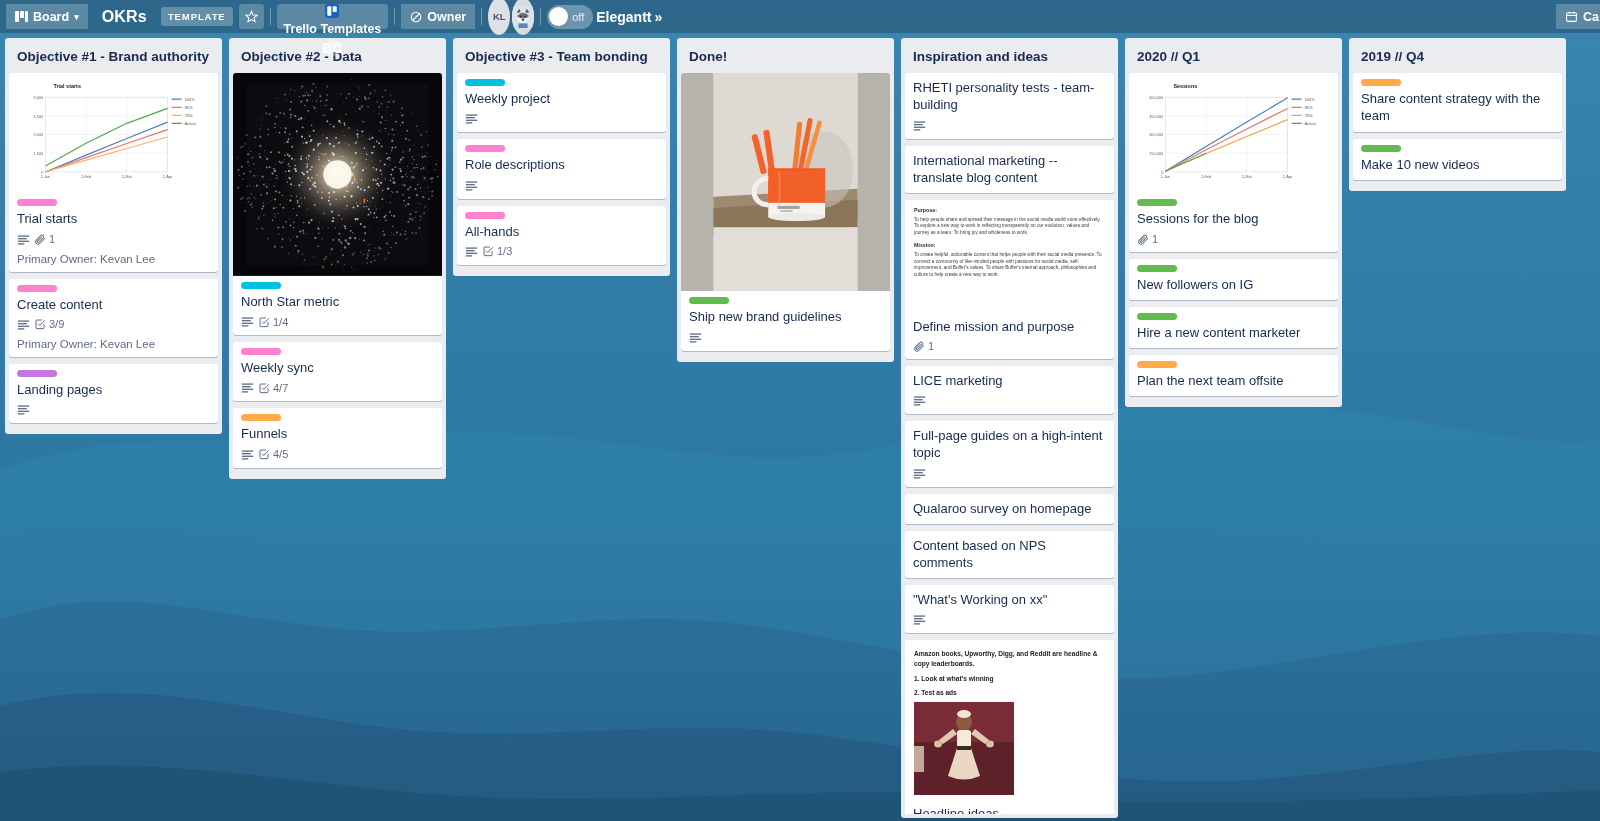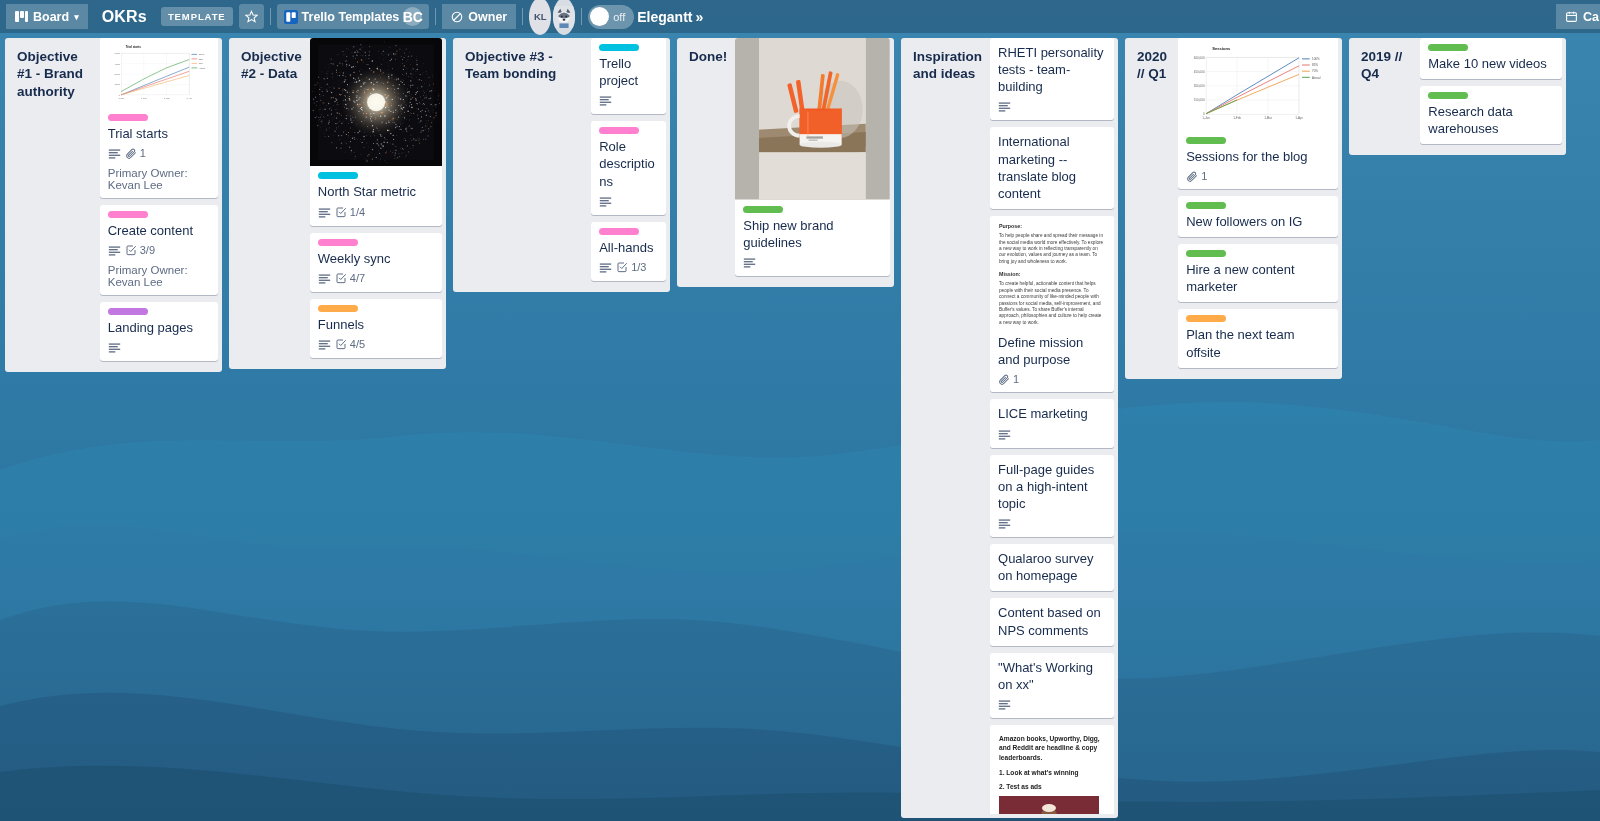--- a/index.html
+++ b/index.html
@@ -44,21 +44,21 @@
   .hdr-icon-btn {
     width: 25px; height: 25px; border-radius: 3px;
     background: rgba(255,255,255,.22);
     display: flex; align-items: center; justify-content: center;
     color: #fff; font-size: 13px;
   }
   .hdr-sep { width: 1px; height: 17px; background: rgba(255,255,255,.32); }
   .hdr-group {
     display: flex; align-items: center; gap: 4px;
     background: rgba(255,255,255,.22); border-radius: 3px;
-    padding: 0 7px; height: 25px;
+    padding: 0 7px; height: 25px; flex-direction: column;
   }
   .team-initials {
     font-size: 14px; font-weight: 700; color: #fff;
     background: rgba(255,255,255,.3);
     border-radius: 50%; width: 19px; height: 19px;
     display: flex; align-items: center; justify-content: center;
   }
   .avatar {
     width: 22px; height: 37px; border-radius: 50%;
     display: flex; align-items: center; justify-content: center;
@@ -85,21 +85,21 @@
     display: flex; align-items: flex-start; gap: 0;
     padding: 5px 0 0 5px;
   }
   .list {
     width: 217px; min-width: 217px;
     background: #ebecf0;
     border-radius: 3px;
     margin-right: 7px;
     padding: 0 4px 4px 4px;
     max-height: 780px;
-    display: flex; flex-direction: row;
+    display: flex; flex-direction: column;
   }
   .list-header {
     padding: 10px 8px 8px 8px;
     font-size: 13.5px; font-weight: 700; color: #172b4d;
     line-height: 1.28;
   }
   .list-cards { overflow: hidden; }
 
   .card {
     background: #fff;
@@ -1391,21 +1391,21 @@
       </div>
     </div>
     <div class="list">
       <div class="list-header">Objective #3 - Team bonding</div>
       <div class="list-cards">
         <div class="card">
           <div class="card-body">
          <div class="labels">
               <span class="label" style="background:#00c2e0"></span>
             </div>
-         <div class="card-title">Trello project</div>
+         <div class="card-title">Weekly project</div>
          <div class="badges">
               <span class="badge">
                 <span class="icon-desc">
     <svg width="13" height="13" viewBox="0 0 16 16" fill="#5e6c84">
       <rect x="1" y="3" width="14" height="1.6"></rect>
                     <rect x="1" y="6.2" width="11" height="1.6"></rect>
       <rect x="1" y="9.4" width="14" height="1.6"></rect>
                     <rect x="1" y="12.6" width="8" height="1.6"></rect>
     </svg>
                 </span>
@@ -1751,30 +1751,30 @@
        </div>
         </div>
       </div>
     </div>
     <div class="list">
       <div class="list-header">2019 // Q4</div>
       <div class="list-cards">
         <div class="card">
           <div class="card-body">
          <div class="labels">
-              <span class="label" style="background:#61bd4f"></span>
-            </div>
-         <div class="card-title">Make 10 new videos</div>
+              <span class="label" style="background:#ffab4a"></span>
+            </div>
+         <div class="card-title">Share content strategy with the team</div>
 
        </div>
         </div>
         <div class="card">
           <div class="card-body">
          <div class="labels">
               <span class="label" style="background:#61bd4f"></span>
             </div>
-         <div class="card-title">Research data warehouses</div>
+         <div class="card-title">Make 10 new videos</div>
 
        </div>
         </div>
       </div>
     </div>
   </div>
 
 </body></html>

